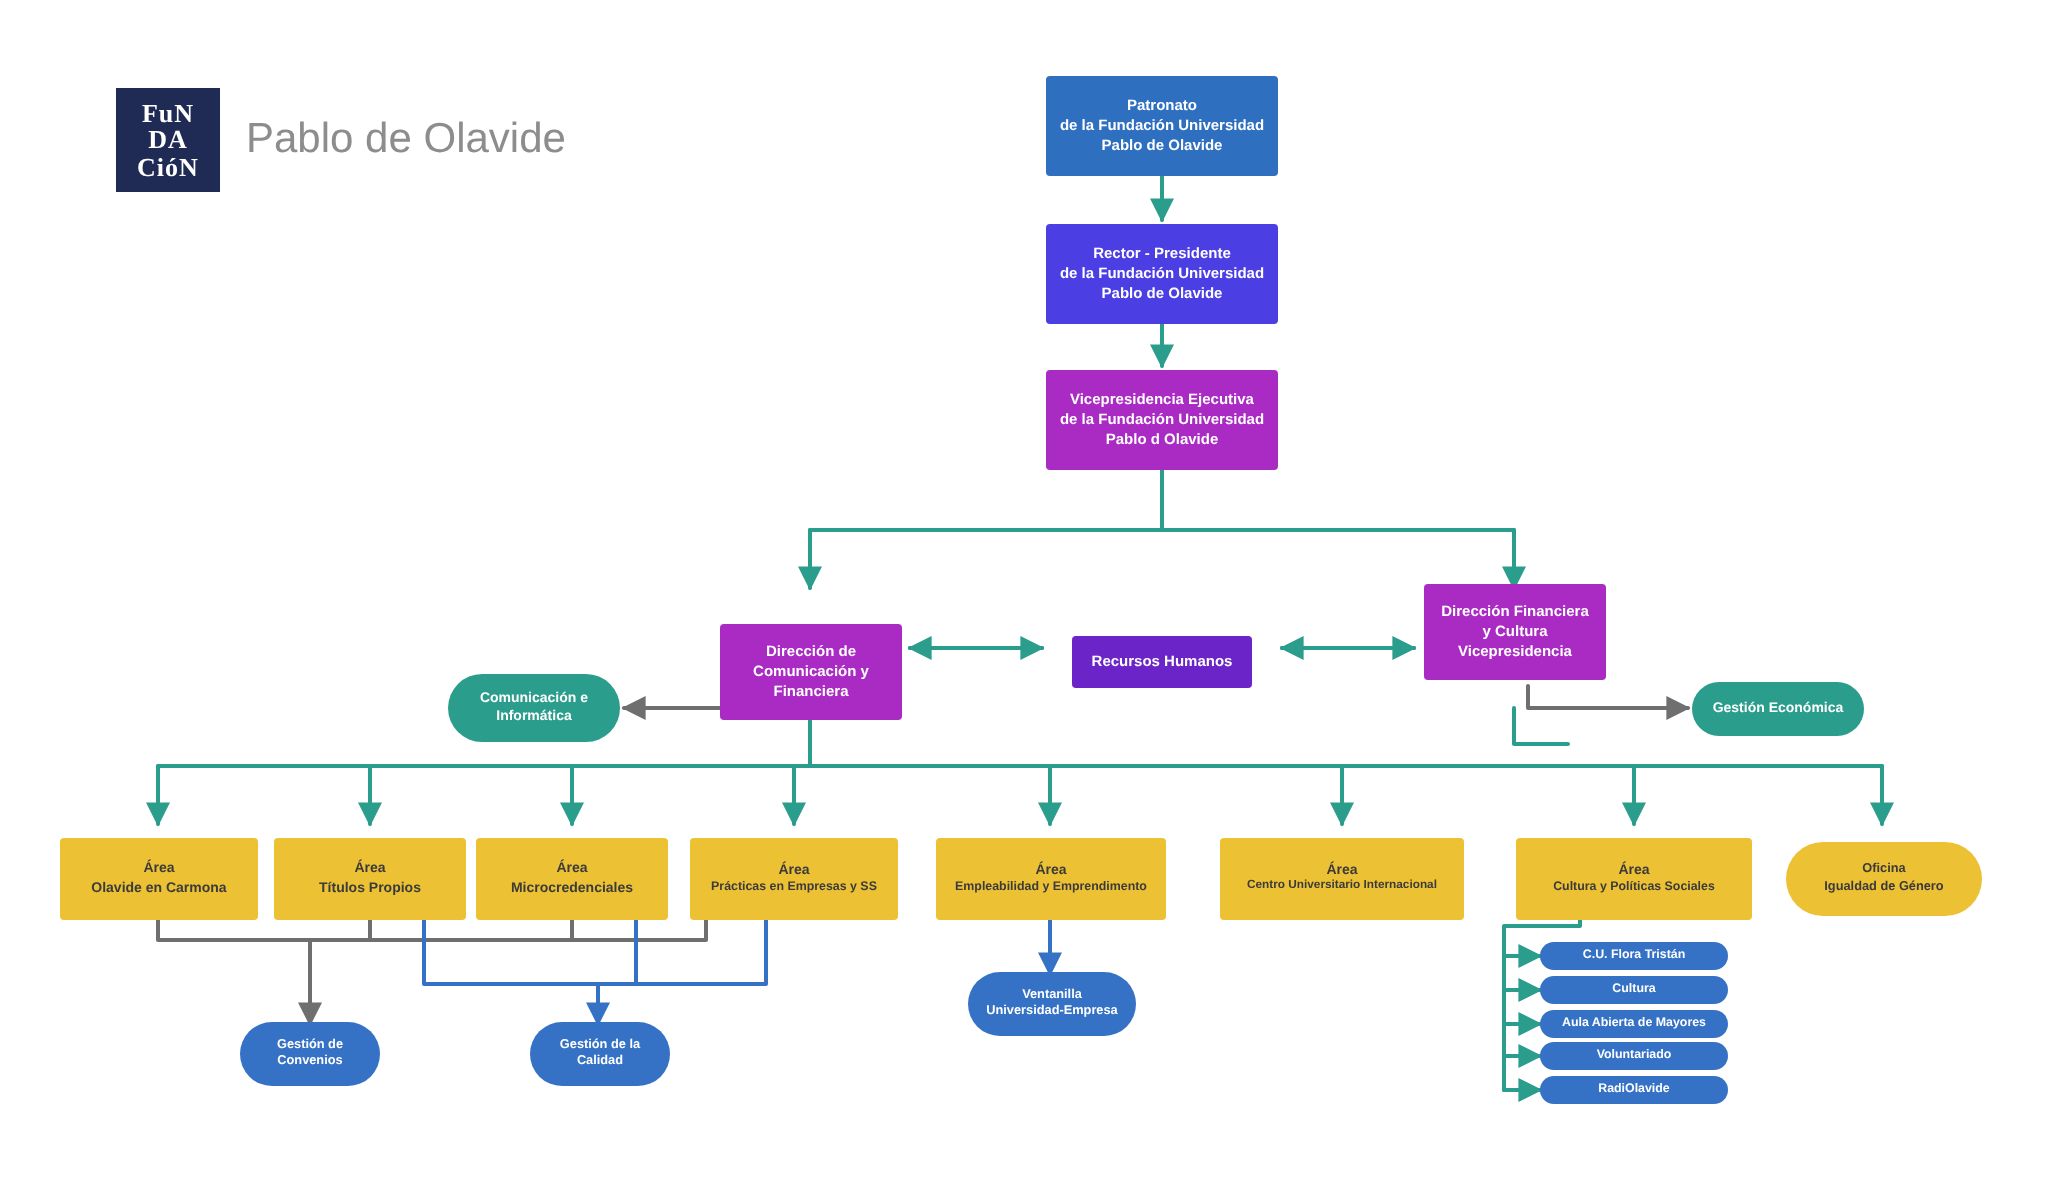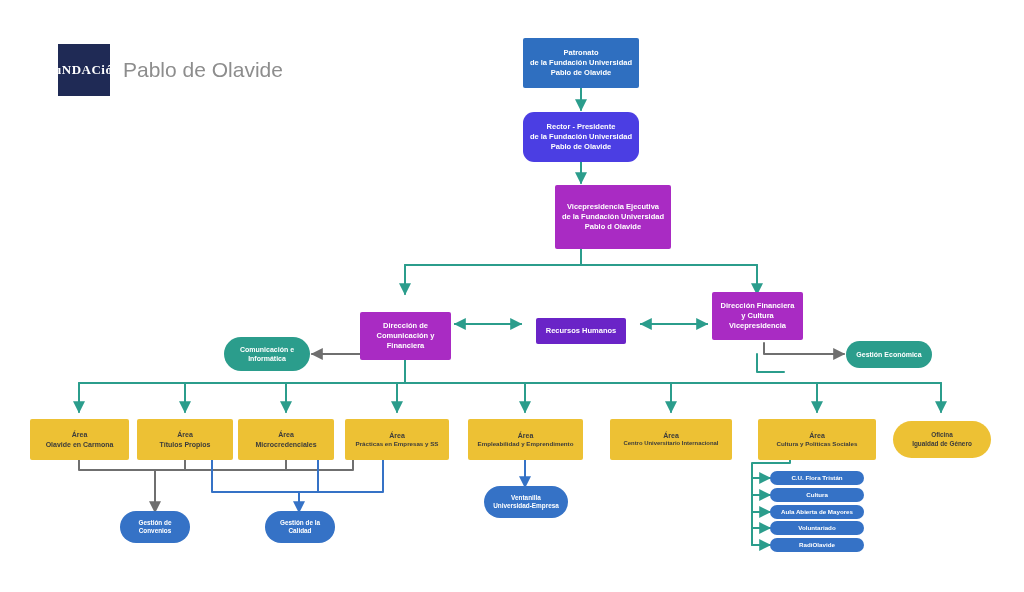--- a/index.html
+++ b/index.html
@@ -34,20 +34,21 @@
     top: 44px;
     display: flex;
     align-items: center;
   }
   #logo-mark {
     width: 52px;
     height: 52px;
     background: #1f2a55;
     color: #ffffff;
     display: flex;
+    flex-direction: column;
     align-items: center;
     justify-content: center;
     font-family: "Liberation Serif", serif;
     font-weight: bold;
     line-height: 1.02;
     letter-spacing: 0.5px;
   }
   #logo-mark span { font-size: 13px; }
   #logo-text {
     margin-left: 13px;
@@ -69,21 +70,21 @@
     font-weight: bold;
     padding: 2px 4px;
     line-height: 1.32;
   }
   .node .ln { display: block; }
 
   .rect { border-radius: 2px; }
   .pill { border-radius: 999px; }
 
   .blue-top    { background: #2f6fc0; }
-  .violet      { background: #4b3ee3; border-radius: 11px; }
+  .violet      { background: #4b3ee3; }
   .magenta     { background: #a92bc3; }
   .violet-rh   { background: #6a24c7; }
   .teal        { background: #2b9d8c; }
   .gold        { background: #edc134; color: #3b3b3b; }
   .blue-pill   { background: #3572c6; }
   .blue-round  { background: #3572c6; }
 </style>
 </head>
 <body>
 
@@ -183,21 +184,21 @@
   </div>
 
   <div class="node rect violet" style="left:523px; top:112px; width:116px; height:50px; font-size:7.5px;">
     <div>
       <span class="ln">Rector - Presidente</span>
       <span class="ln">de la Fundación Universidad</span>
       <span class="ln">Pablo de Olavide</span>
     </div>
   </div>
 
-  <div class="node rect magenta" style="left:523px; top:185px; width:116px; height:64px; font-size:7.5px;margin-left:32px;">
+  <div class="node rect magenta" style="left:523px; top:185px; width:116px; height:50px; font-size:7.5px;">
     <div>
       <span class="ln">Vicepresidencia Ejecutiva</span>
       <span class="ln">de la Fundación Universidad</span>
       <span class="ln">Pablo d Olavide</span>
     </div>
   </div>
 
   <div class="node rect magenta" style="left:360px; top:312px; width:91px; height:48px; font-size:7.5px;">
     <div>
       <span class="ln">Dirección de</span>

